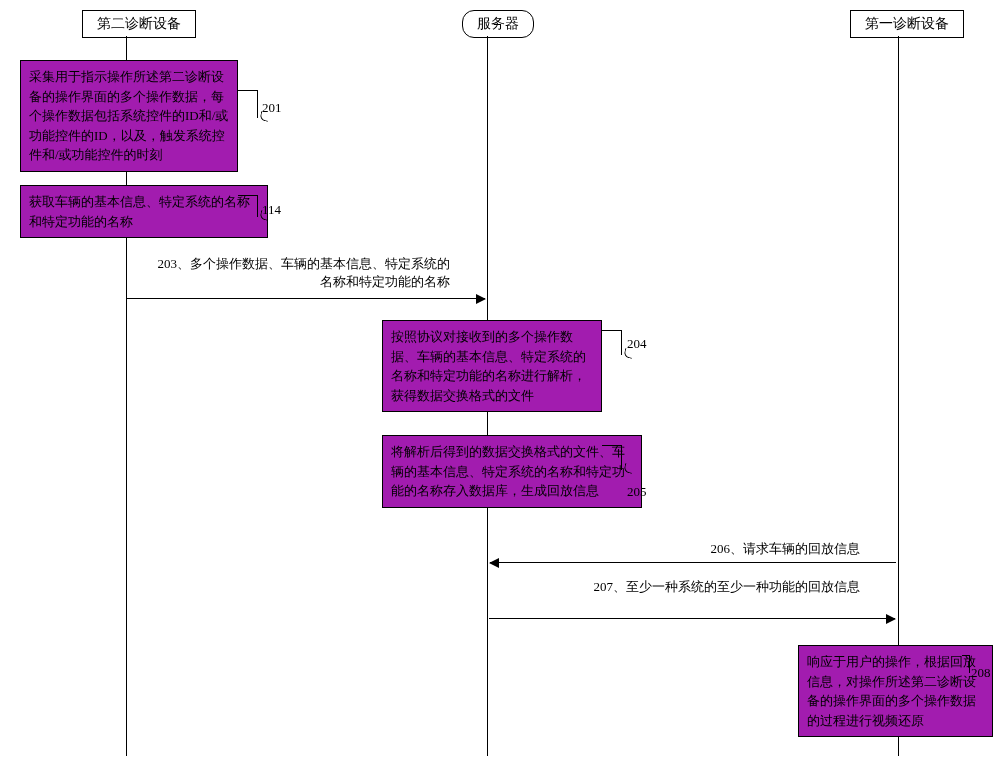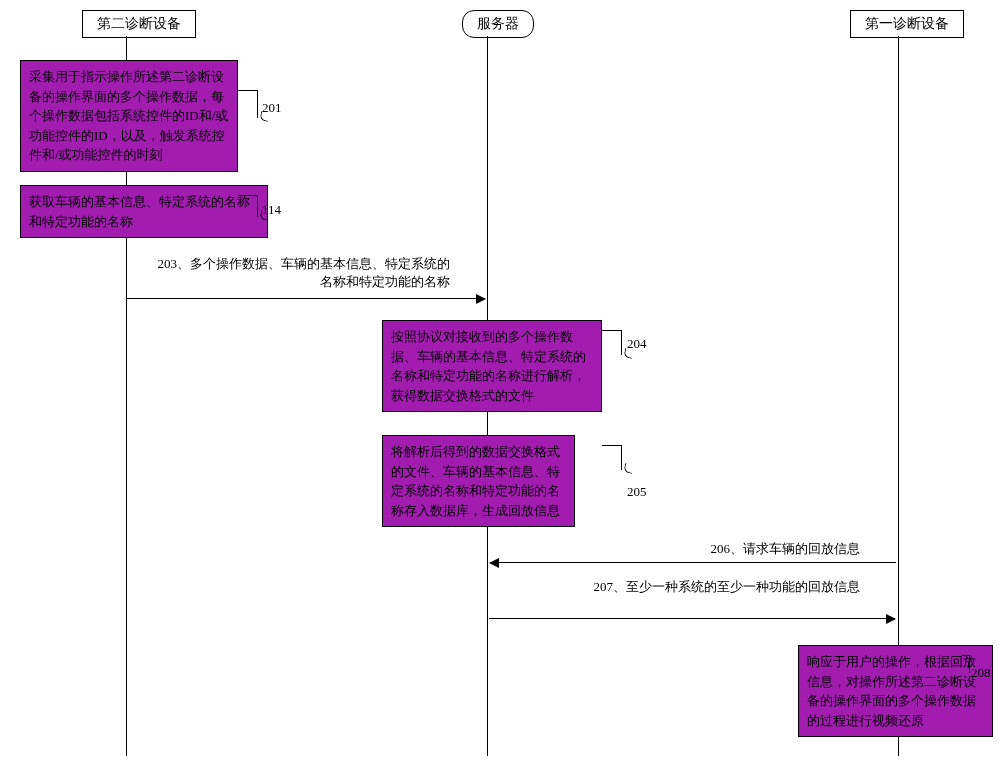--- a/index.html
+++ b/index.html
@@ -107,21 +107,21 @@
 <div class="connector" style="left:238px; top:195px; height:22px;"></div>
 <div class="step-label" style="left:262px; top:202px;">114</div>
 
 <div class="msg-label" style="left:150px; top:255px; width:300px;">203、多个操作数据、车辆的基本信息、特定系统的名称和特定功能的名称</div>
 <div class="arrow right" style="left:127px; top:298px; width:358px;"></div>
 
 <div class="box" style="left:382px; top:320px; width:220px;">按照协议对接收到的多个操作数据、车辆的基本信息、特定系统的名称和特定功能的名称进行解析，获得数据交换格式的文件</div>
 <div class="connector" style="left:602px; top:330px; height:25px;"></div>
 <div class="step-label" style="left:627px; top:336px;">204</div>
 
-<div class="box" style="left:382px; top:435px; width:193px;">将解析后得到的数据交换格式的文件、车辆的基本信息、特定系统的名称和特定功能的名称存入数据库，生成回放信息</div>
+<div class="box" style="left:382px; top:435px; width:260px;">将解析后得到的数据交换格式的文件、车辆的基本信息、特定系统的名称和特定功能的名称存入数据库，生成回放信息</div>
 <div class="connector" style="left:602px; top:445px; height:25px;"></div>
 <div class="step-label" style="left:627px; top:455px;margin-top:29px;">205</div>
 
 <div class="msg-label" style="left:560px; top:540px; width:300px;">206、请求车辆的回放信息</div>
 <div class="arrow left" style="left:490px; top:562px; width:406px;"></div>
 
 <div class="msg-label" style="left:560px; top:578px; width:300px;">207、至少一种系统的至少一种功能的回放信息</div>
 <div class="arrow right" style="left:489px; top:618px; width:406px;"></div>
 
 <div class="box" style="left:798px; top:645px; width:195px;">响应于用户的操作，根据回放信息，对操作所述第二诊断设备的操作界面的多个操作数据的过程进行视频还原</div>

